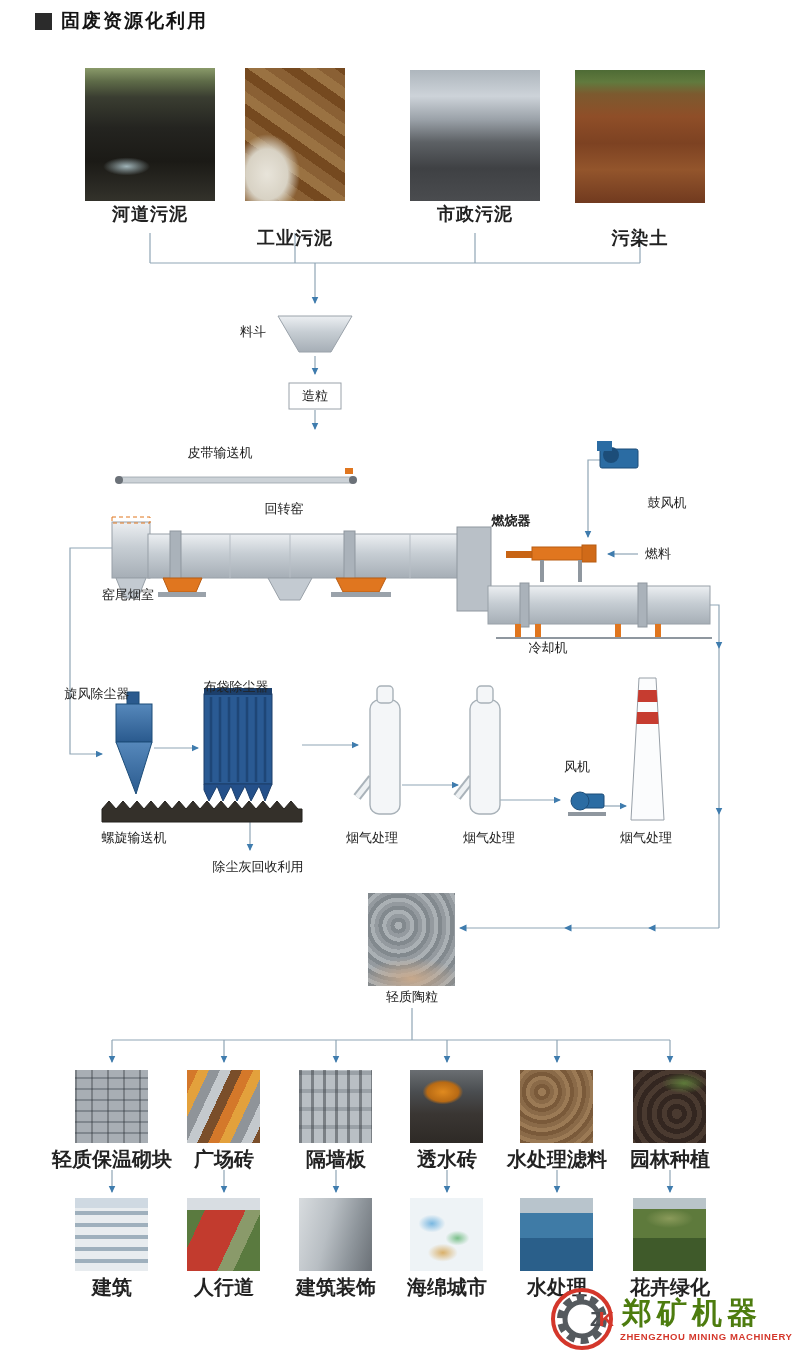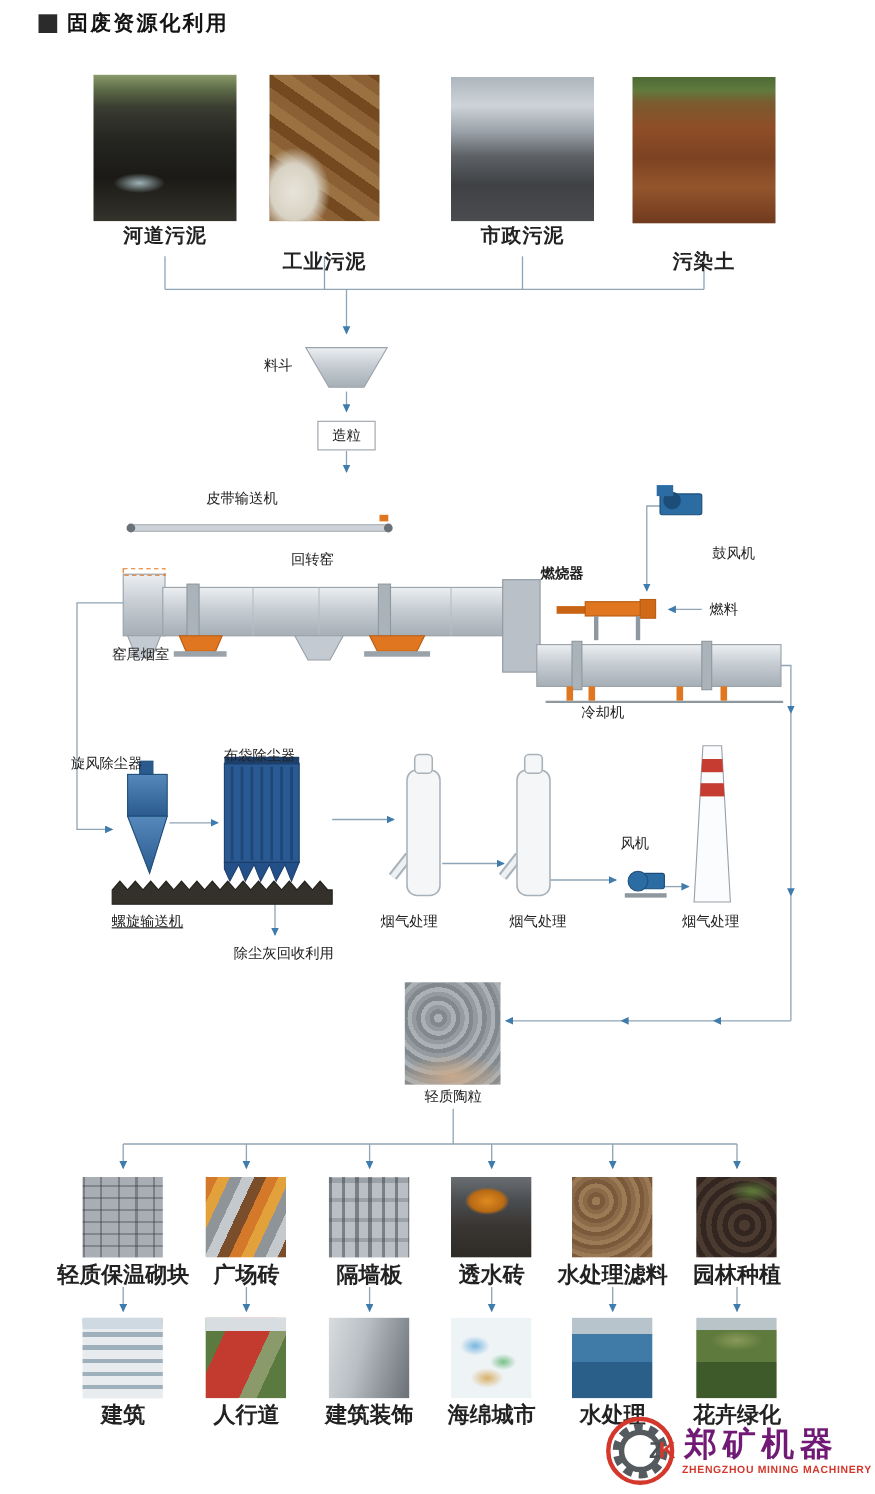--- a/index.html
+++ b/index.html
@@ -57,21 +57,21 @@
     radial-gradient(18px 12px at 30% 35%, #79b7e0 0%, rgba(121,183,224,0) 75%),
     radial-gradient(16px 10px at 65% 55%, #7ac08a 0%, rgba(122,192,138,0) 75%),
     radial-gradient(20px 12px at 45% 75%, #d9b06a 0%, rgba(217,176,106,0) 75%),
     #eef3f6; }
   .ph-water { background: linear-gradient(180deg,#b8c4cc 0 20%,#3f7ba6 20% 55%,#2a5f8a 55% 100%); }
   .ph-flowers { background:
     radial-gradient(30px 12px at 50% 28%, #8a9a5a 0%, rgba(138,154,90,0) 80%),
     linear-gradient(180deg,#b9c4c9 0 15%,#5e7a3c 15% 55%,#3f5a2a 55% 100%); }
 
   
-  .logo-name { position:absolute; z-index:3; font-size:30px; font-weight:bold; color:#701a75; letter-spacing:5px; }
+  .logo-name { position:absolute; z-index:3; font-size:30px; font-weight:bold; color:#4d7c0f; letter-spacing:5px; }
   .logo-sub  { position:absolute; z-index:3; font-size:9.5px; font-weight:bold; color:#d4372b; letter-spacing:0.6px; }
   .logo-zk   { position:absolute; z-index:4; font-size:21px; font-weight:bold; width:64px; text-align:center; }
   .logo-zk .z { color:#4a4f54; } .logo-zk .k { color:#d4372b; margin-left:-4px; }
 </style>
 </head>
 <body>
 
 <div class="canvas">
 
   <div class="title-row" style="left:35px;top:8px;">
@@ -262,21 +262,21 @@
   <div class="clbl sm" style="left:315px;top:389px;">造粒</div>
   <div class="clbl sm" style="left:220px;top:446px;">皮带输送机</div>
   <div class="clbl sm" style="left:284px;top:502px;">回转窑</div>
   <div class="clbl sm" style="left:667px;top:448px;margin-top:48px;">鼓风机</div>
   <div class="clbl sm" style="left:511px;top:514px;font-weight:bold;">燃烧器</div>
   <div class="clbl sm" style="left:658px;top:547px;">燃料</div>
   <div class="clbl sm" style="left:128px;top:588px;">窑尾烟室</div>
   <div class="clbl sm" style="left:548px;top:641px;">冷却机</div>
   <div class="clbl sm" style="left:97px;top:687px;">旋风除尘器</div>
   <div class="clbl sm" style="left:236px;top:680px;">布袋除尘器</div>
-  <div class="clbl sm" style="left:134px;top:831px;text-decoration:underline;">螺旋输送机</div>
+  <div class="clbl sm" style="left:134px;top:831px;">螺旋输送机</div>
   <div class="clbl sm" style="left:372px;top:831px;">烟气处理</div>
   <div class="clbl sm" style="left:489px;top:831px;">烟气处理</div>
   <div class="clbl sm" style="left:577px;top:760px;">风机</div>
   <div class="clbl sm" style="left:646px;top:831px;">烟气处理</div>
   <div class="clbl sm" style="left:258px;top:860px;">除尘灰回收利用</div>
 
   <div class="ph ph-ceramsite" style="left:368px;top:893px;width:87px;height:93px;"></div>
   <div class="clbl sm" style="left:412px;top:990px;">轻质陶粒</div>
 
   <div class="ph ph-blocks" style="left:75px;top:1070px;width:73px;height:73px;"></div>

